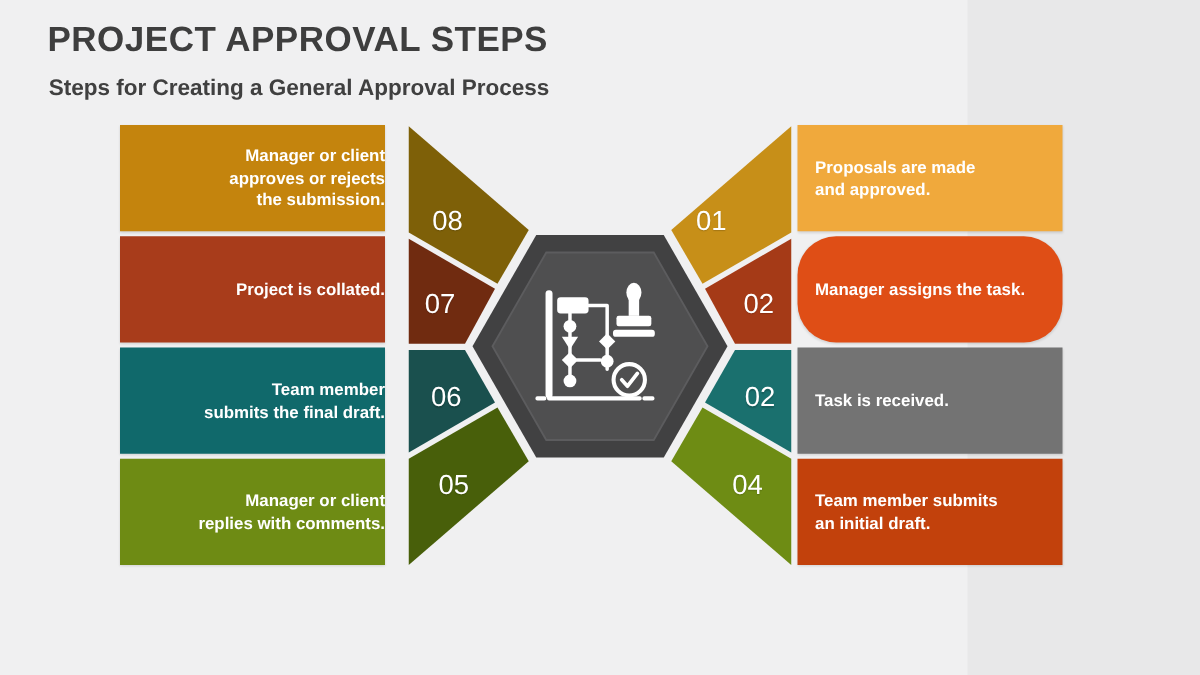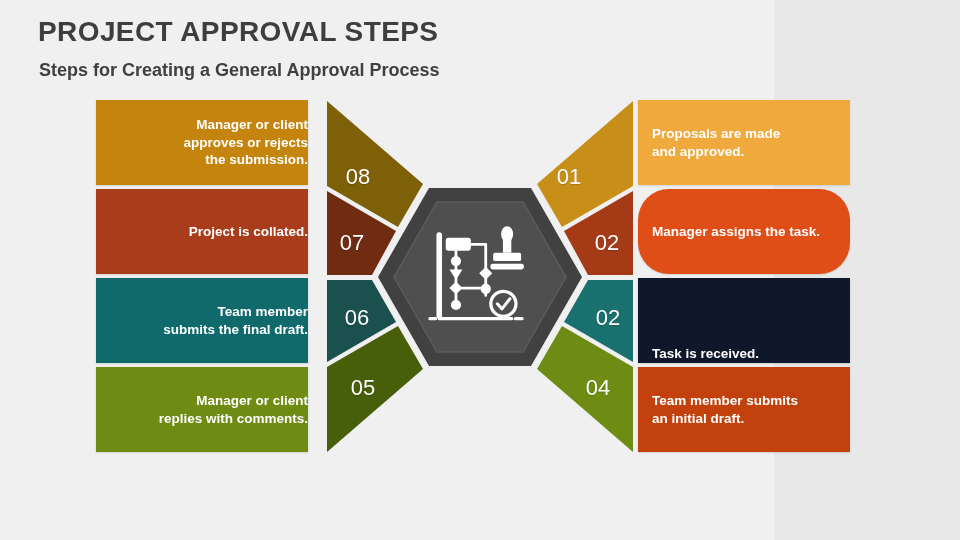--- a/index.html
+++ b/index.html
@@ -64,21 +64,21 @@
 replies with comments.</span>
   </div>
 
   <div class="box right r1" style="background-color: rgb(240, 169, 60);">
     <span class="t">Proposals are made
 and approved.</span>
   </div>
   <div class="box right r2" style="background-color: rgb(223, 78, 22); border-radius: 31px;">
     <span class="t">Manager assigns the task.</span>
   </div>
-  <div class="box right r3" style="background-color: #0f172a; align-items: flex-end;">
+  <div class="box right r3" style="background-color: #737373;">
     <span class="t">Task is received.</span>
   </div>
   <div class="box right r4" style="background-color: #c2410c;">
     <span class="t">Team member submits
 an initial draft.</span>
   </div>
 
   <svg class="fan" width="960" height="540" viewBox="0 0 960 540">
 
     <polygon points="327,101 423,184 398,227 327,186" fill="#7E6008"></polygon>

